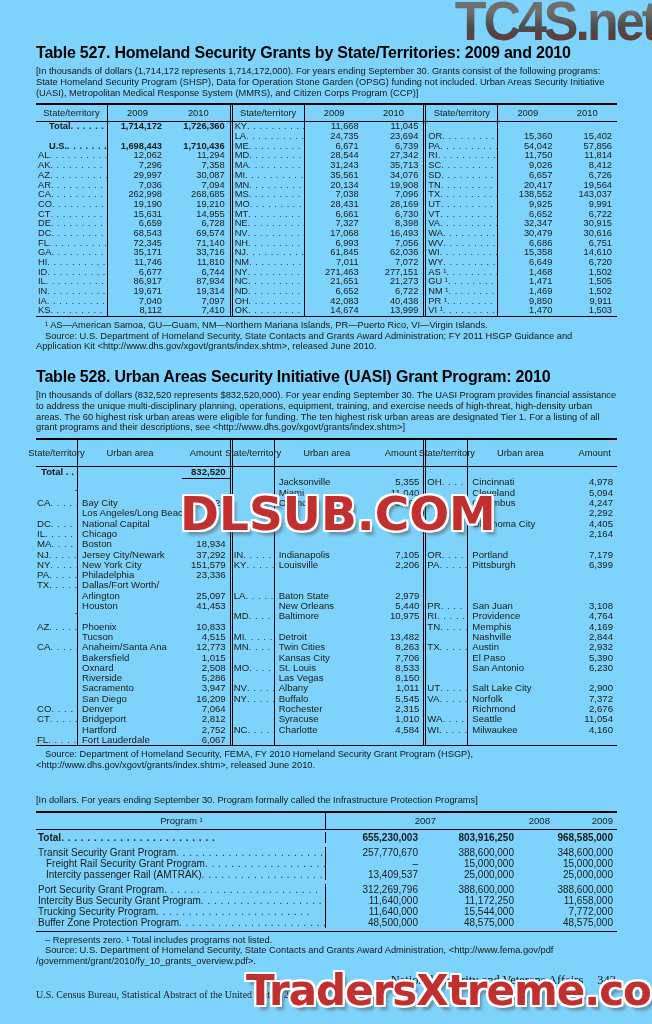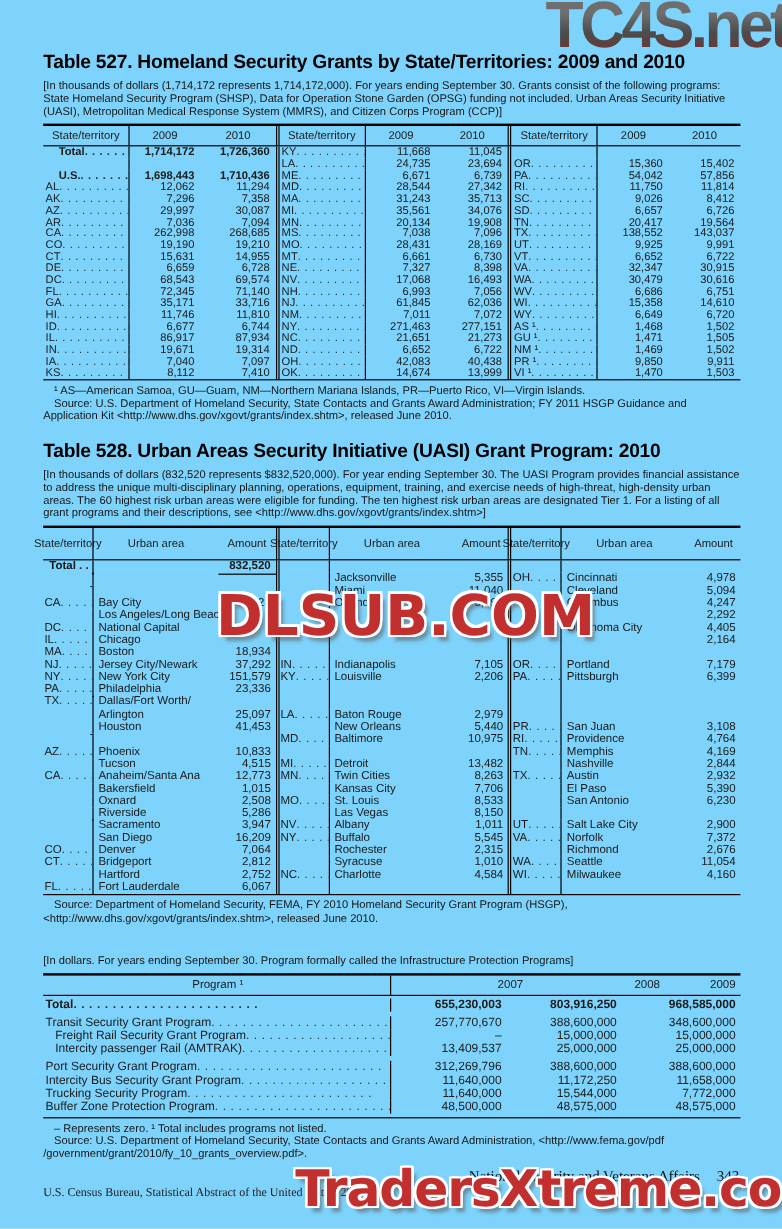--- a/index.html
+++ b/index.html
@@ -871,21 +871,21 @@
             <div class="r528">
               <div class="cs"></div>
               <div class="cu"></div>
               <div class="ca"></div>
             </div>
             <div class="r528">
               <div class="cs">
                 <span class="t">LA</span>
                 <span class="d"></span>
               </div>
-              <div class="cu">Baton Rouge</div>
+              <div class="cu">Baton State</div>
               <div class="ca">2,979</div>
             </div>
             <div class="r528">
               <div class="cs"></div>
               <div class="cu">New Orleans</div>
               <div class="ca">5,440</div>
             </div>
             <div class="r528">
               <div class="cs">
                 <span class="t">MD</span>

